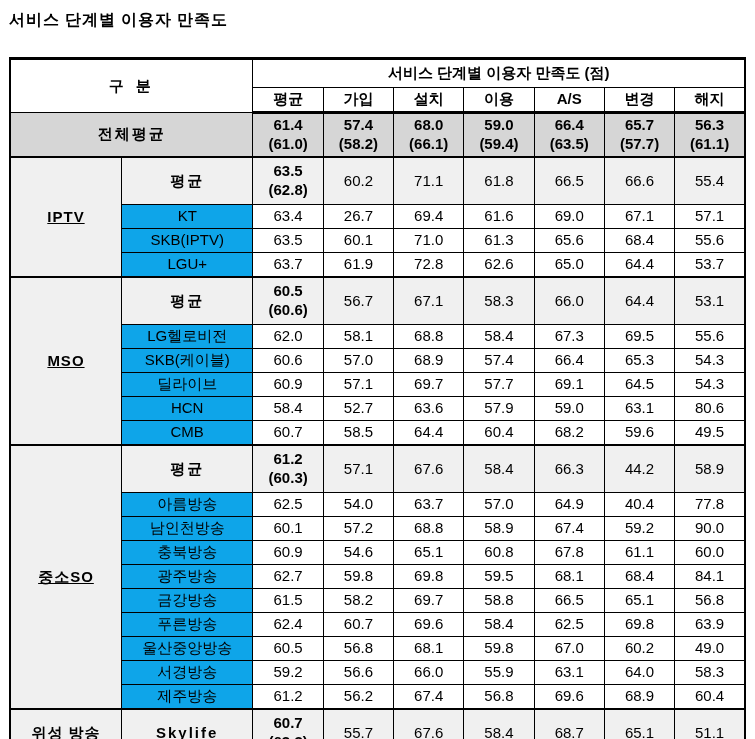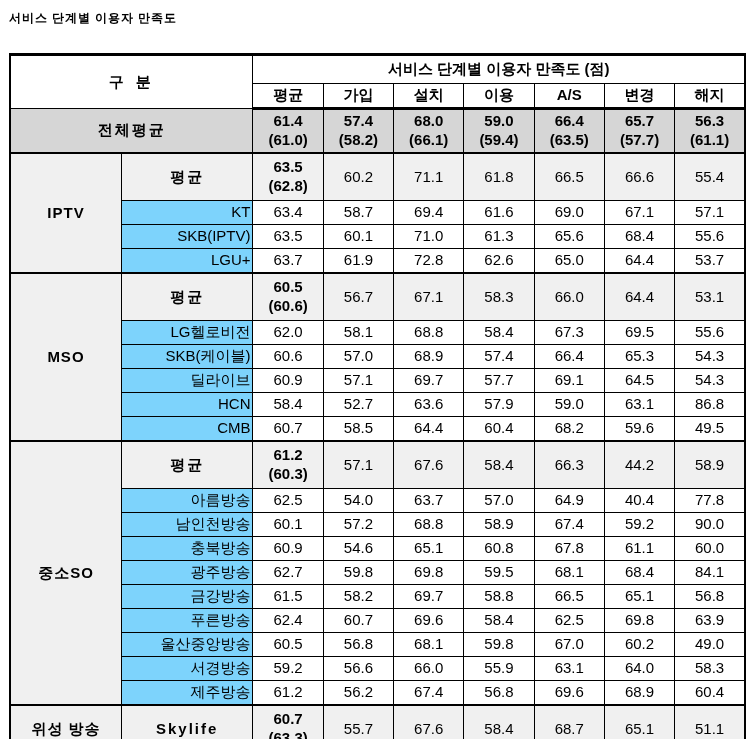--- a/index.html
+++ b/index.html
@@ -4,21 +4,21 @@
 <style>
   html,body{margin:0;padding:0;background:#ffffff;}
   body{
     width:755px;height:739px;box-sizing:border-box;
     padding:8px 9px;
     font-family:"Liberation Sans","DejaVu Sans",sans-serif;
     color:#000;
   }
   .page-title{
     font-family:"Liberation Serif","DejaVu Serif",serif;
-    font-size:12px;font-weight:bold;letter-spacing:1px;
+    font-size:16px;font-weight:bold;letter-spacing:1px;
     margin:2px 0 0 0;
   }
   table.sat{
     border-collapse:collapse;table-layout:fixed;
     width:737px;margin-top:26px;
     border:2px solid #000;
     border-top:3px solid #000;
     border-bottom:3px solid #000;
   }
   col.c-group{width:111px;}
@@ -34,28 +34,28 @@
   thead th{font-weight:bold;background:#ffffff;}
   tr.head-top th{height:25px;}
   tr.head-sub th{height:21px;border-bottom:3px solid #000;}
   th.gubun{letter-spacing:4px;}
   tr.total-row td{
     background:#d6d6d6;font-weight:bold;height:40px;
     border-bottom:2px solid #000;
   }
   tr.total-row td.row-label{letter-spacing:2px;}
   td.group-label{
-    background:#f0f0f0;font-weight:bold;letter-spacing:1px;
+    background:#f0f0f0;font-weight:bold;letter-spacing:1px;text-decoration:underline;
   }
   tr.group-start td{border-top:2px solid #000;}
   tr.avg-row td{background:#f0f0f0;height:44px;}
   tr.avg-row td.row-label{font-weight:bold;letter-spacing:2px;}
   tr.avg-row td.first-val{font-weight:bold;}
   tr.data-row td{background:#ffffff;height:21px;}
-  tr.data-row td.row-label{background:#7dd3fc;text-align:right;}
+  tr.data-row td.row-label{background:#0ea5e9;}
 </style>
 </head>
 <body>
 
 <h1 class="page-title">서비스 단계별 이용자 만족도</h1>
 
 <table class="sat">
   <colgroup>
     <col class="c-group">
       <col class="c-sub">
@@ -108,21 +108,21 @@
         <td>60.2</td>
         <td>71.1</td>
         <td>61.8</td>
         <td>66.5</td>
         <td>66.6</td>
         <td>55.4</td>
       </tr>
       <tr class="data-row">
         <td class="row-label">KT</td>
         <td>63.4</td>
-        <td>58.7</td>
+        <td>26.7</td>
         <td>69.4</td>
         <td>61.6</td>
         <td>69.0</td>
         <td>67.1</td>
         <td>57.1</td>
       </tr>
       <tr class="data-row">
         <td class="row-label">SKB(IPTV)</td>
         <td>63.5</td>
         <td>60.1</td>
@@ -185,21 +185,21 @@
         <td>54.3</td>
       </tr>
       <tr class="data-row">
         <td class="row-label">HCN</td>
         <td>58.4</td>
         <td>52.7</td>
         <td>63.6</td>
         <td>57.9</td>
         <td>59.0</td>
         <td>63.1</td>
-        <td>86.8</td>
+        <td>80.6</td>
       </tr>
       <tr class="data-row">
         <td class="row-label">CMB</td>
         <td>60.7</td>
         <td>58.5</td>
         <td>64.4</td>
         <td>60.4</td>
         <td>68.2</td>
         <td>59.6</td>
         <td>49.5</td>

